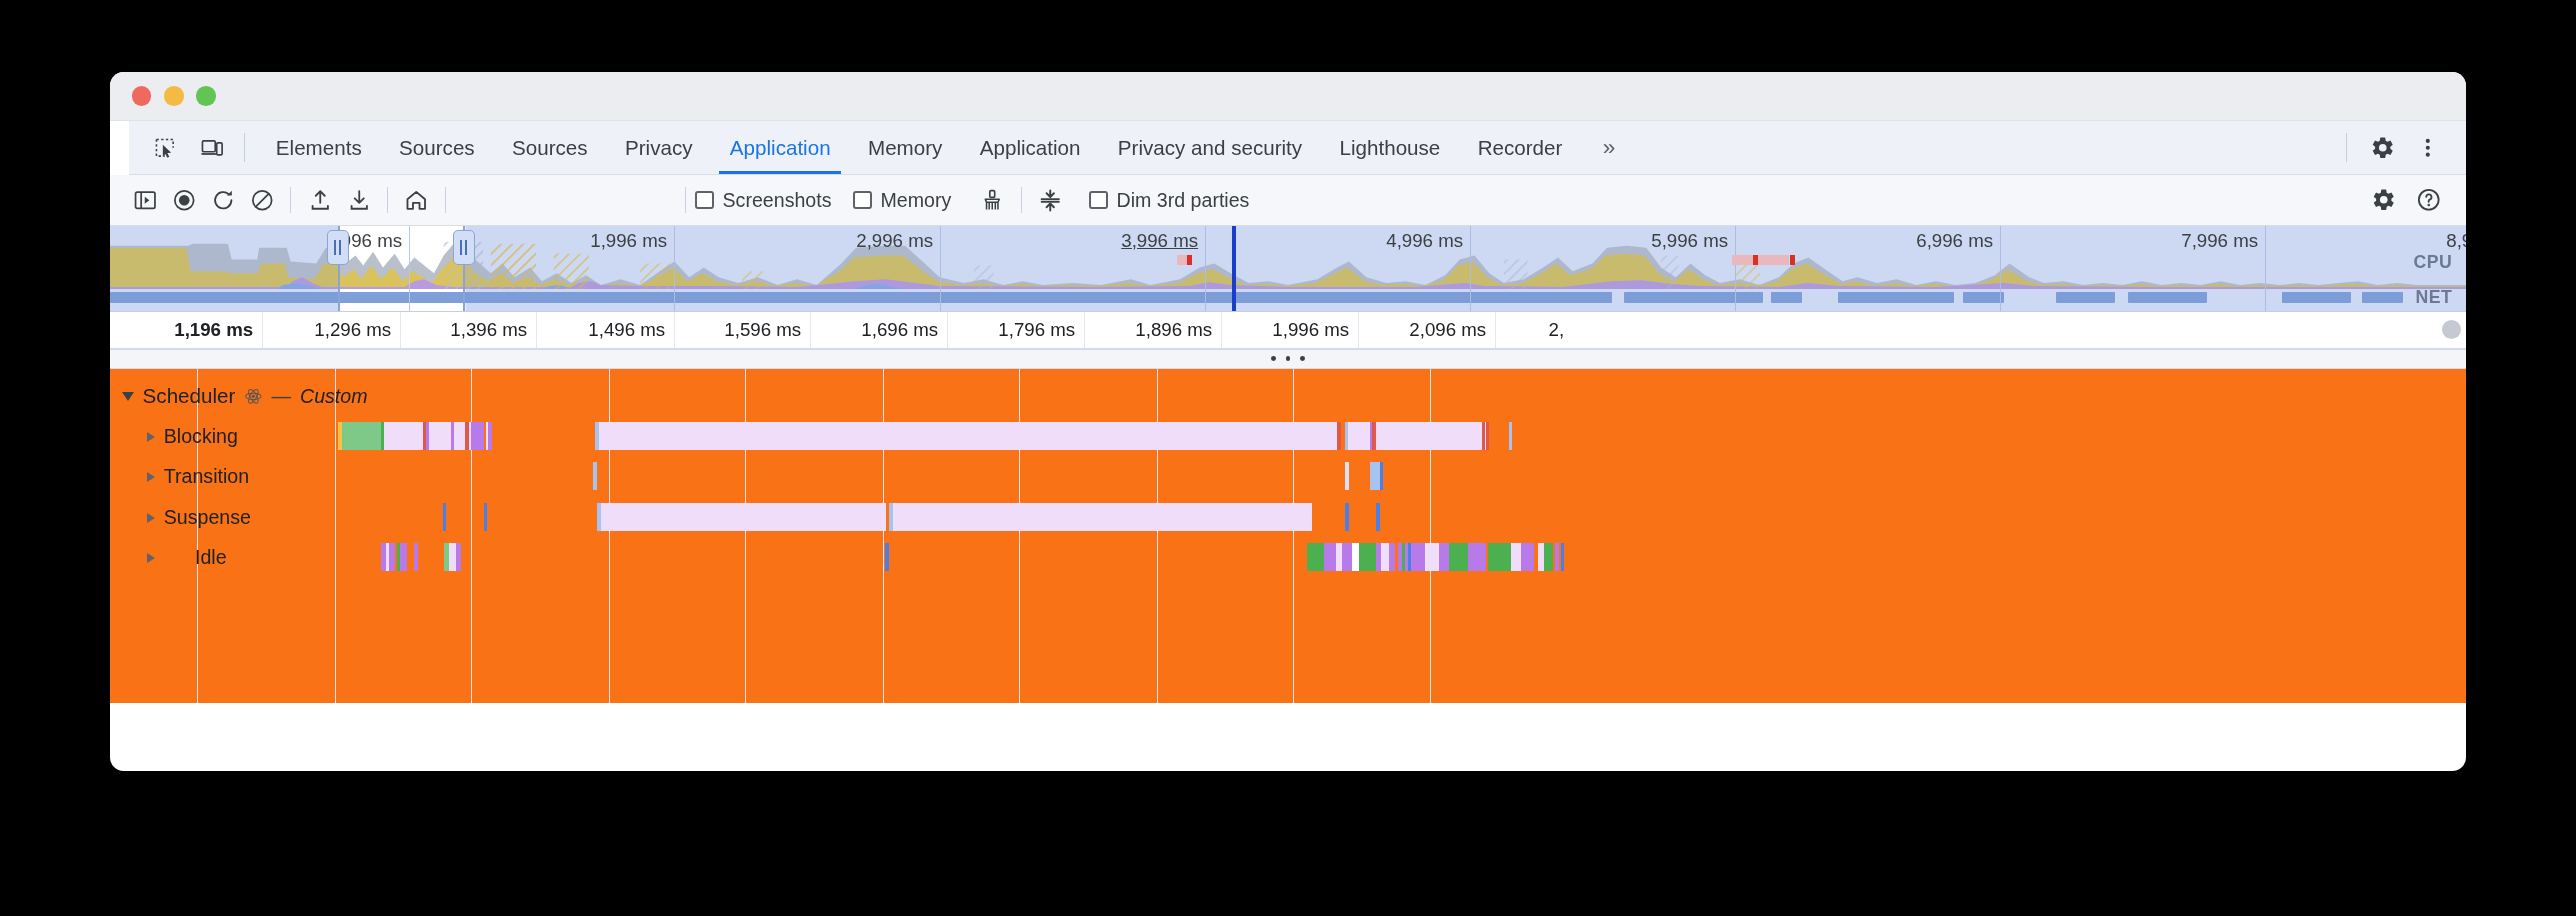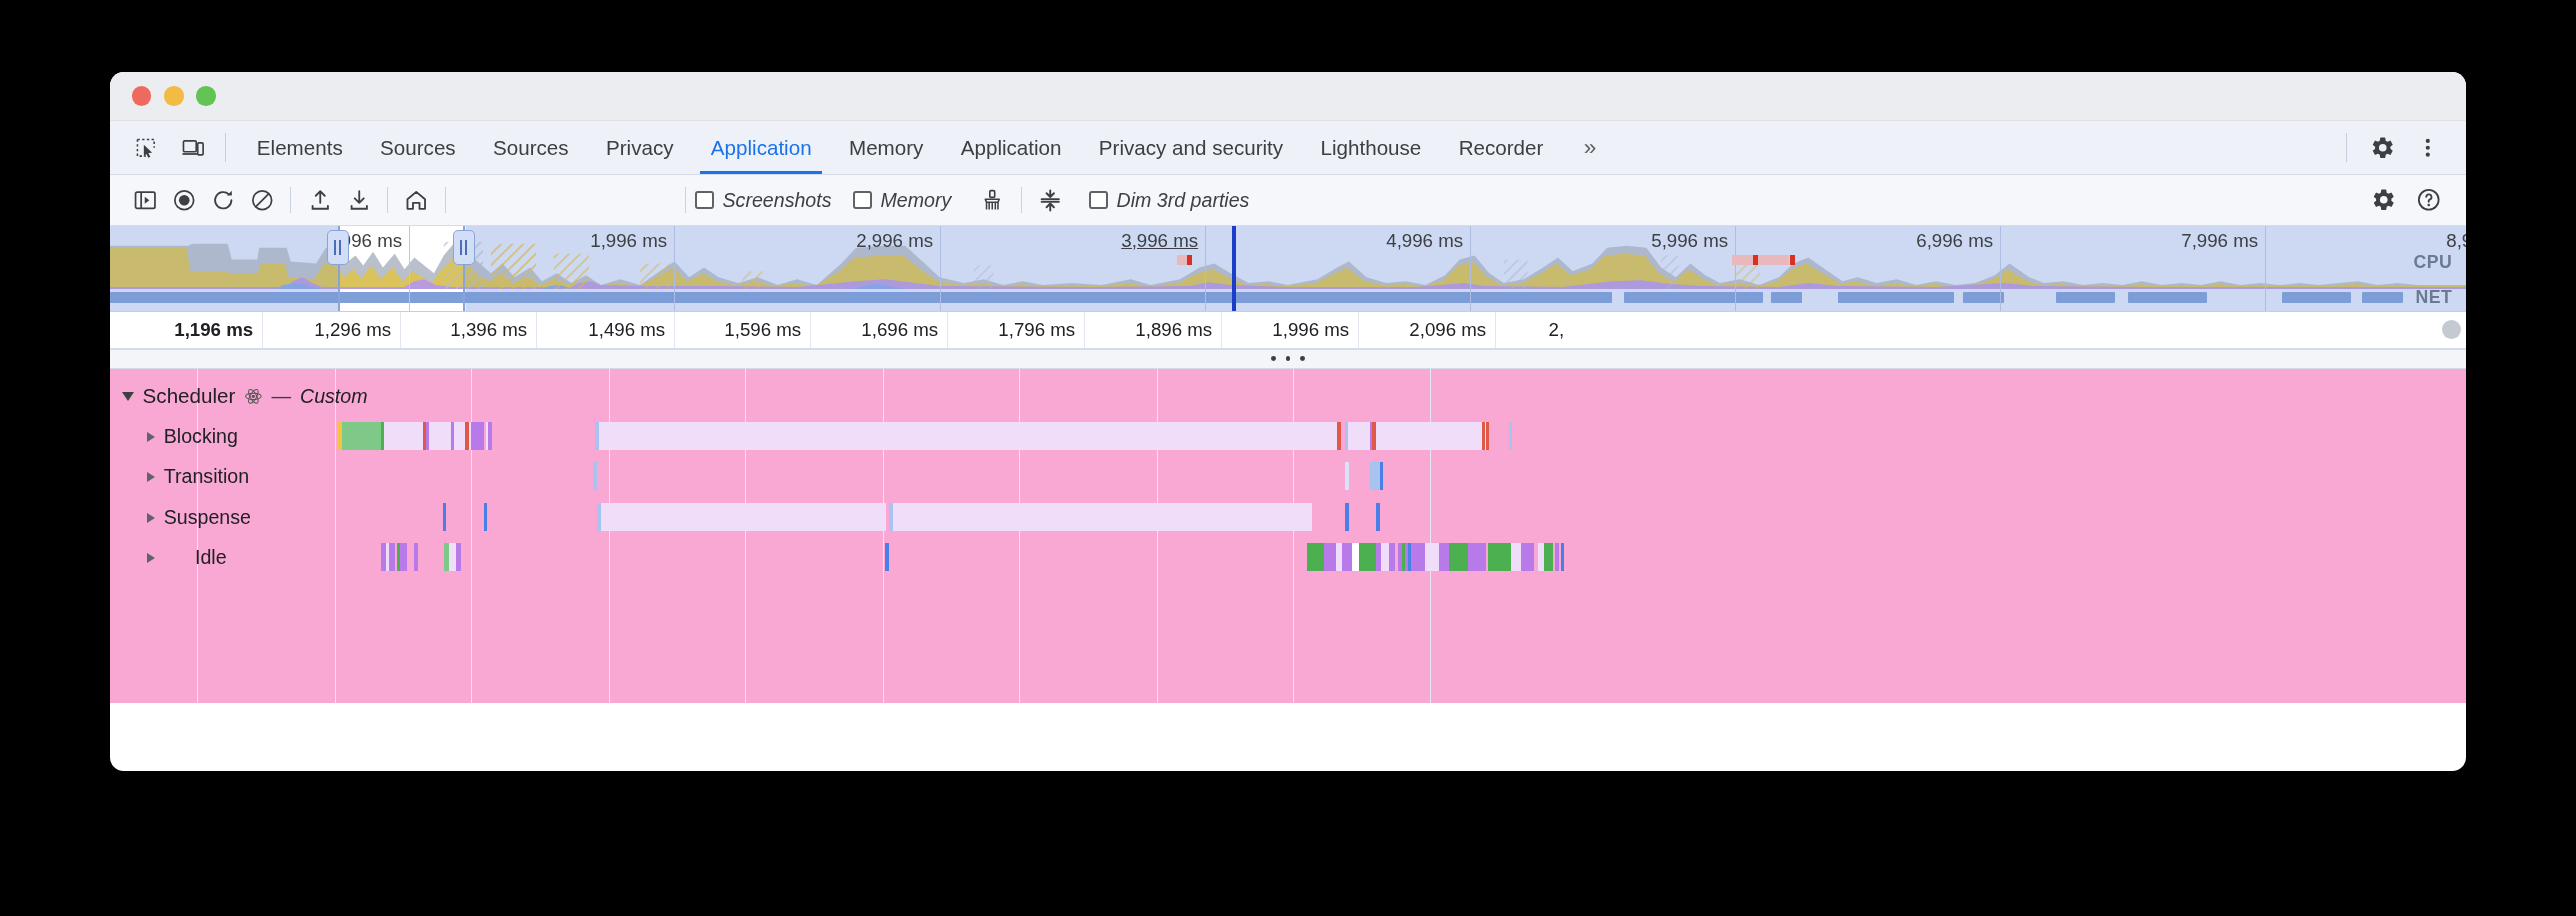--- a/index.html
+++ b/index.html
@@ -33,20 +33,21 @@
   .dot.yellow { background: #f3bb43; }
   .dot.green { background: #61c454; }
 
   
   .tabbar {
     height: 54px;
     background: #eef1f8;
     display: flex; align-items: center;
     border-bottom: 1px solid #d8dce6;
     position: relative;
+    margin-left: 19px;
   }
   .tb-icons { display: flex; align-items: center; padding-left: 15.7px; gap: 5.9px; }
   .ticon {
     width: 41px; height: 41px;
     display: flex; align-items: center; justify-content: center;
     border-radius: 4.9px;
   }
   .vsep { width: 1px; height: 29.5px; background: #c7cde0; margin: 0 11.8px; }
   .tabs { display: flex; align-items: center; height: 100%; }
   .tab {
@@ -83,21 +84,21 @@
   }
   .tbsep { width: 1px; height: 25.5px; background: #c9d0e3; margin: 0 8.8px; }
   .cbgroup { display: flex; align-items: center; gap: 8.8px; margin-right: 21.6px; }
   .cbox {
     width: 18.7px; height: 18.7px;
     border: 2px solid #5f6368;
     border-radius: 2.9px;
     background: #fff;
   }
   .cblabel { font-size: 19.6px; color: #3c4043; white-space: nowrap; }
-  .toolbar-mid { display: flex; align-items: center; margin-left: 222px; font-style: italic; }
+  .toolbar-mid { display: flex; align-items: center; margin-left: 222px; }
   .toolbar-right { margin-left: auto; display: flex; align-items: center; padding-right: 17.7px; gap: 5.9px; }
 
   
   .overview {
     position: relative;
     height: 86px;
     background: #dfe6f8;
     border-bottom: 1px solid #c3cde6;
     overflow: hidden;
   }
@@ -171,21 +172,21 @@
     border-top: 1px solid #d5dbe8;
     border-bottom: 1px solid #d5dbe8;
     display: flex; align-items: center; justify-content: center; gap: 9.8px;
   }
   .dragbar i { width: 4.9px; height: 4.9px; border-radius: 50%; background: #3c4043; display: block; }
 
   
   .tracks {
     position: relative;
     height: 334px;
-    background: #f9a8d4;
+    background: #f97316;
     overflow: hidden;
   }
   .tk-grid { position: absolute; top: 0; bottom: 0; width: 1px; background: #e4e8f1; }
   .track-row { position: absolute; left: 0; right: 0; height: 40px; }
   .track-label {
     position: absolute; left: 0; top: 0; height: 40px;
     display: flex; align-items: center; gap: 8.8px;
     font-size: 19.6px; color: #202124;
     z-index: 4; white-space: nowrap;
   }

